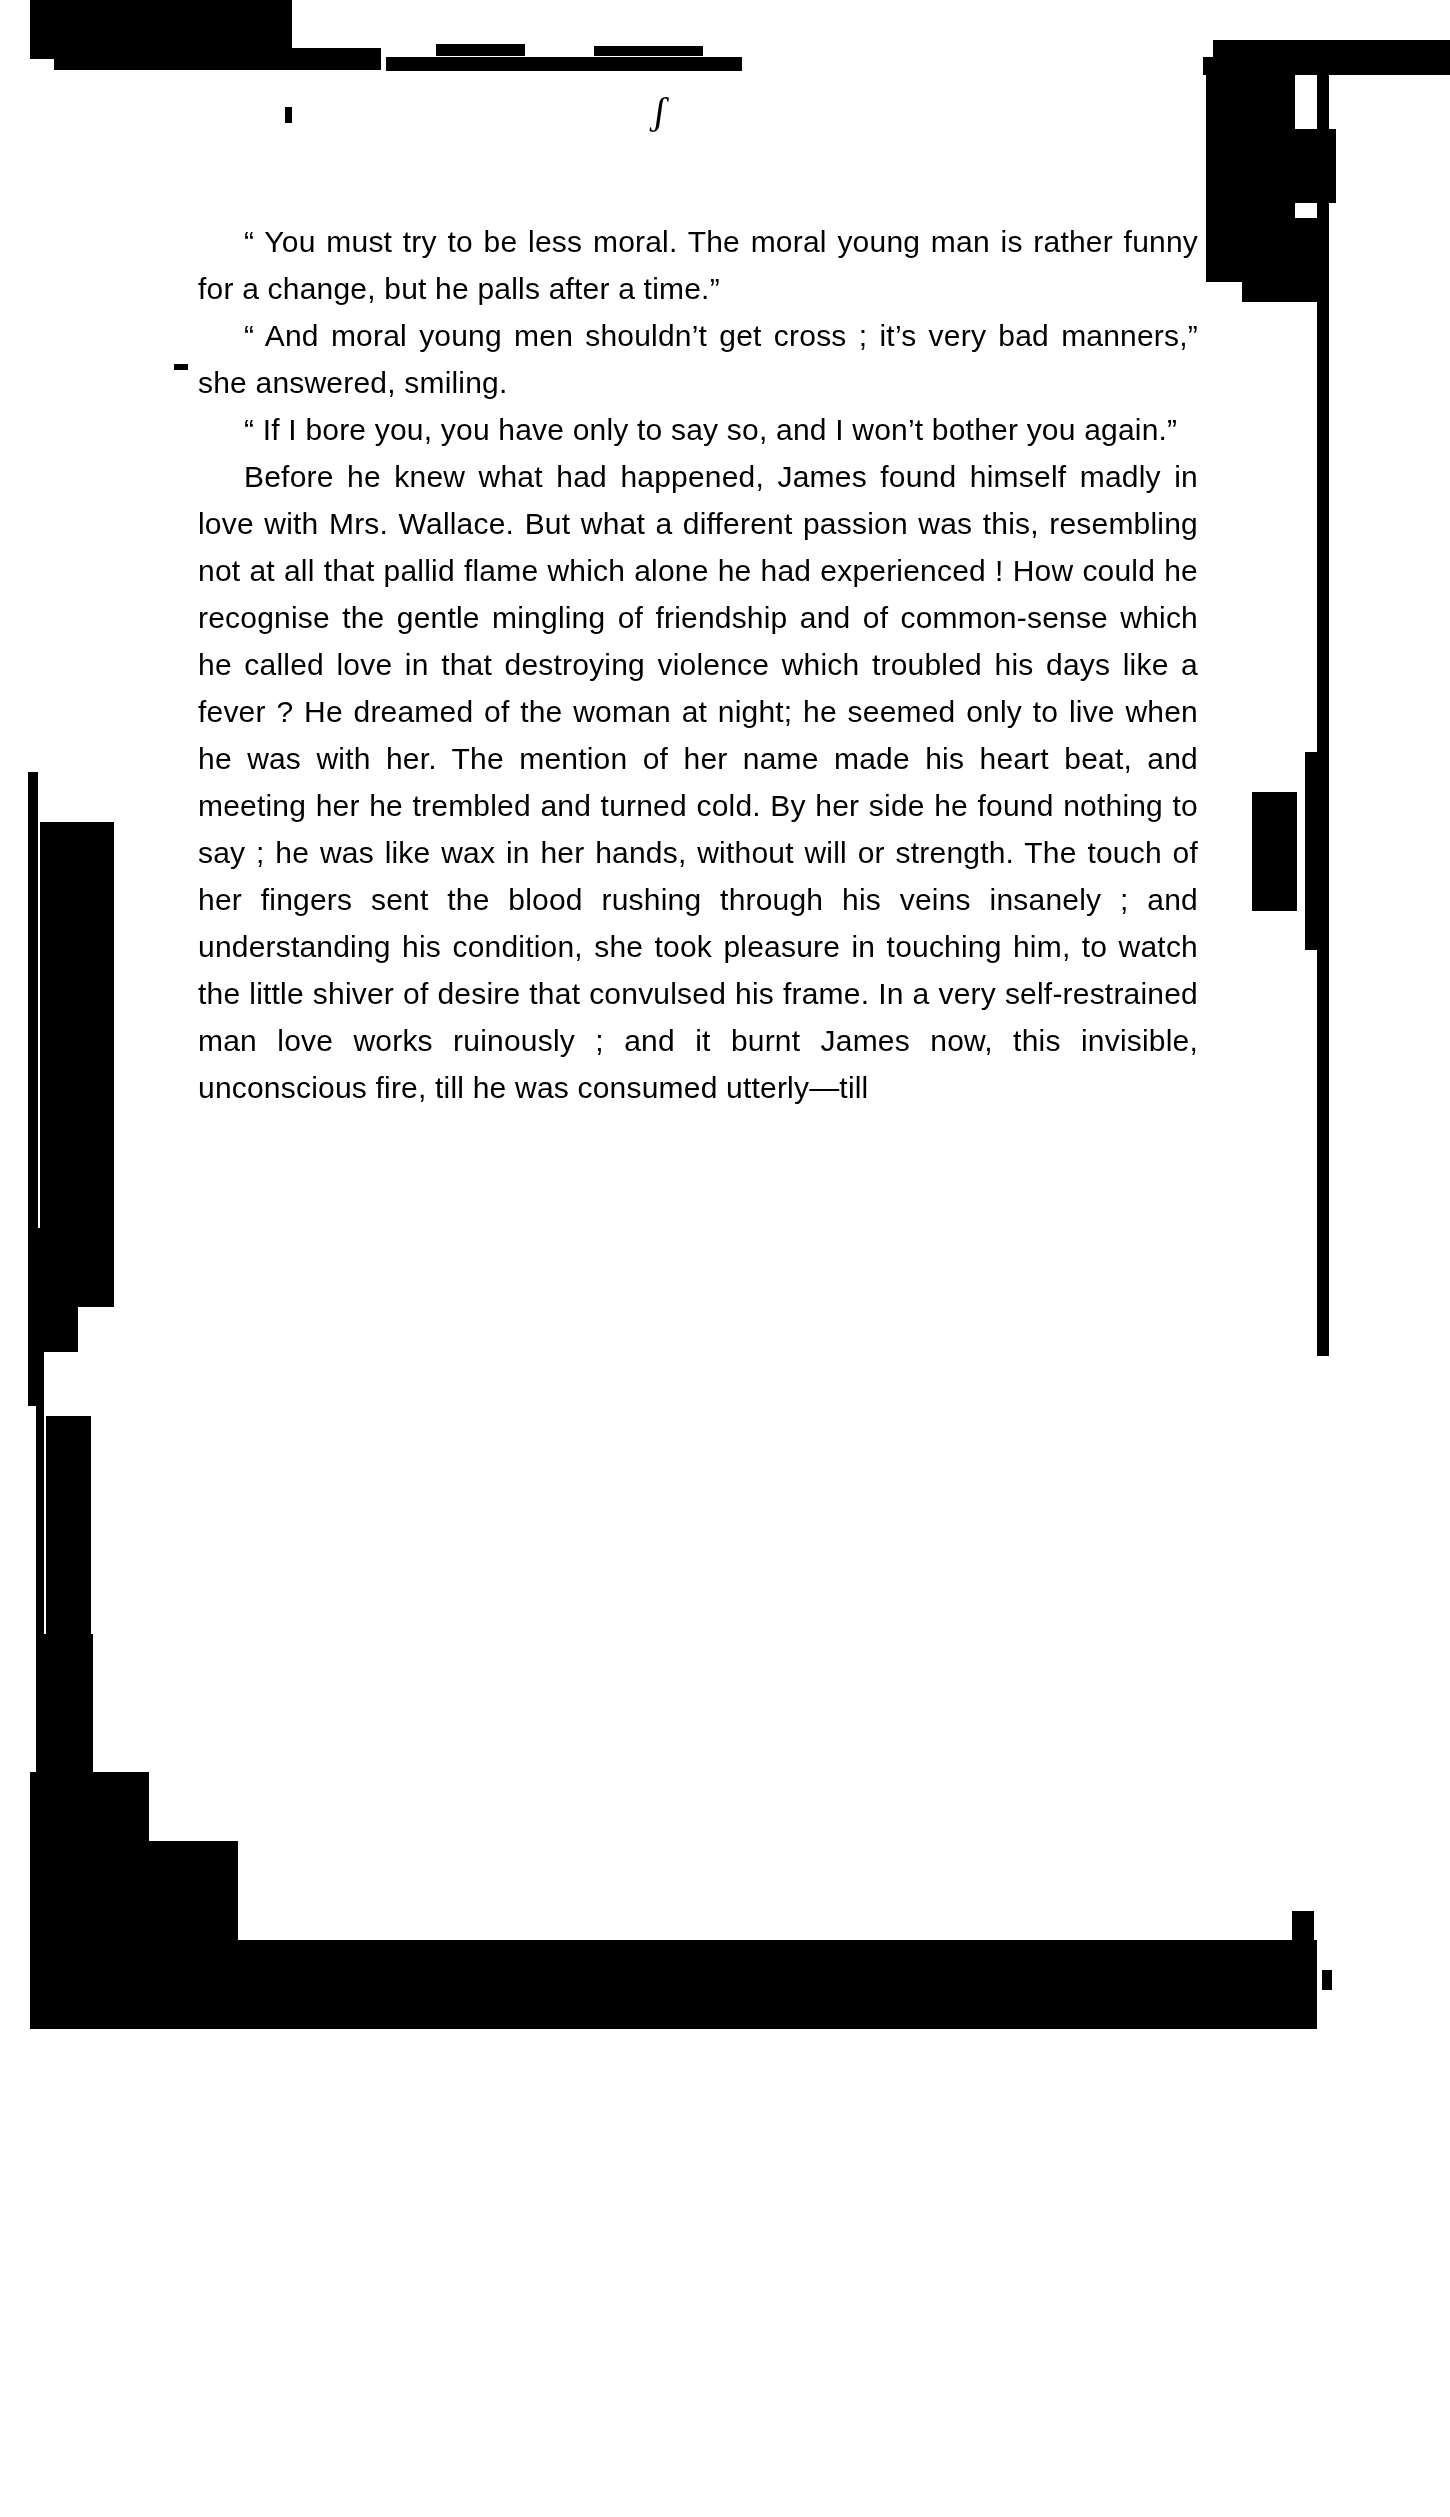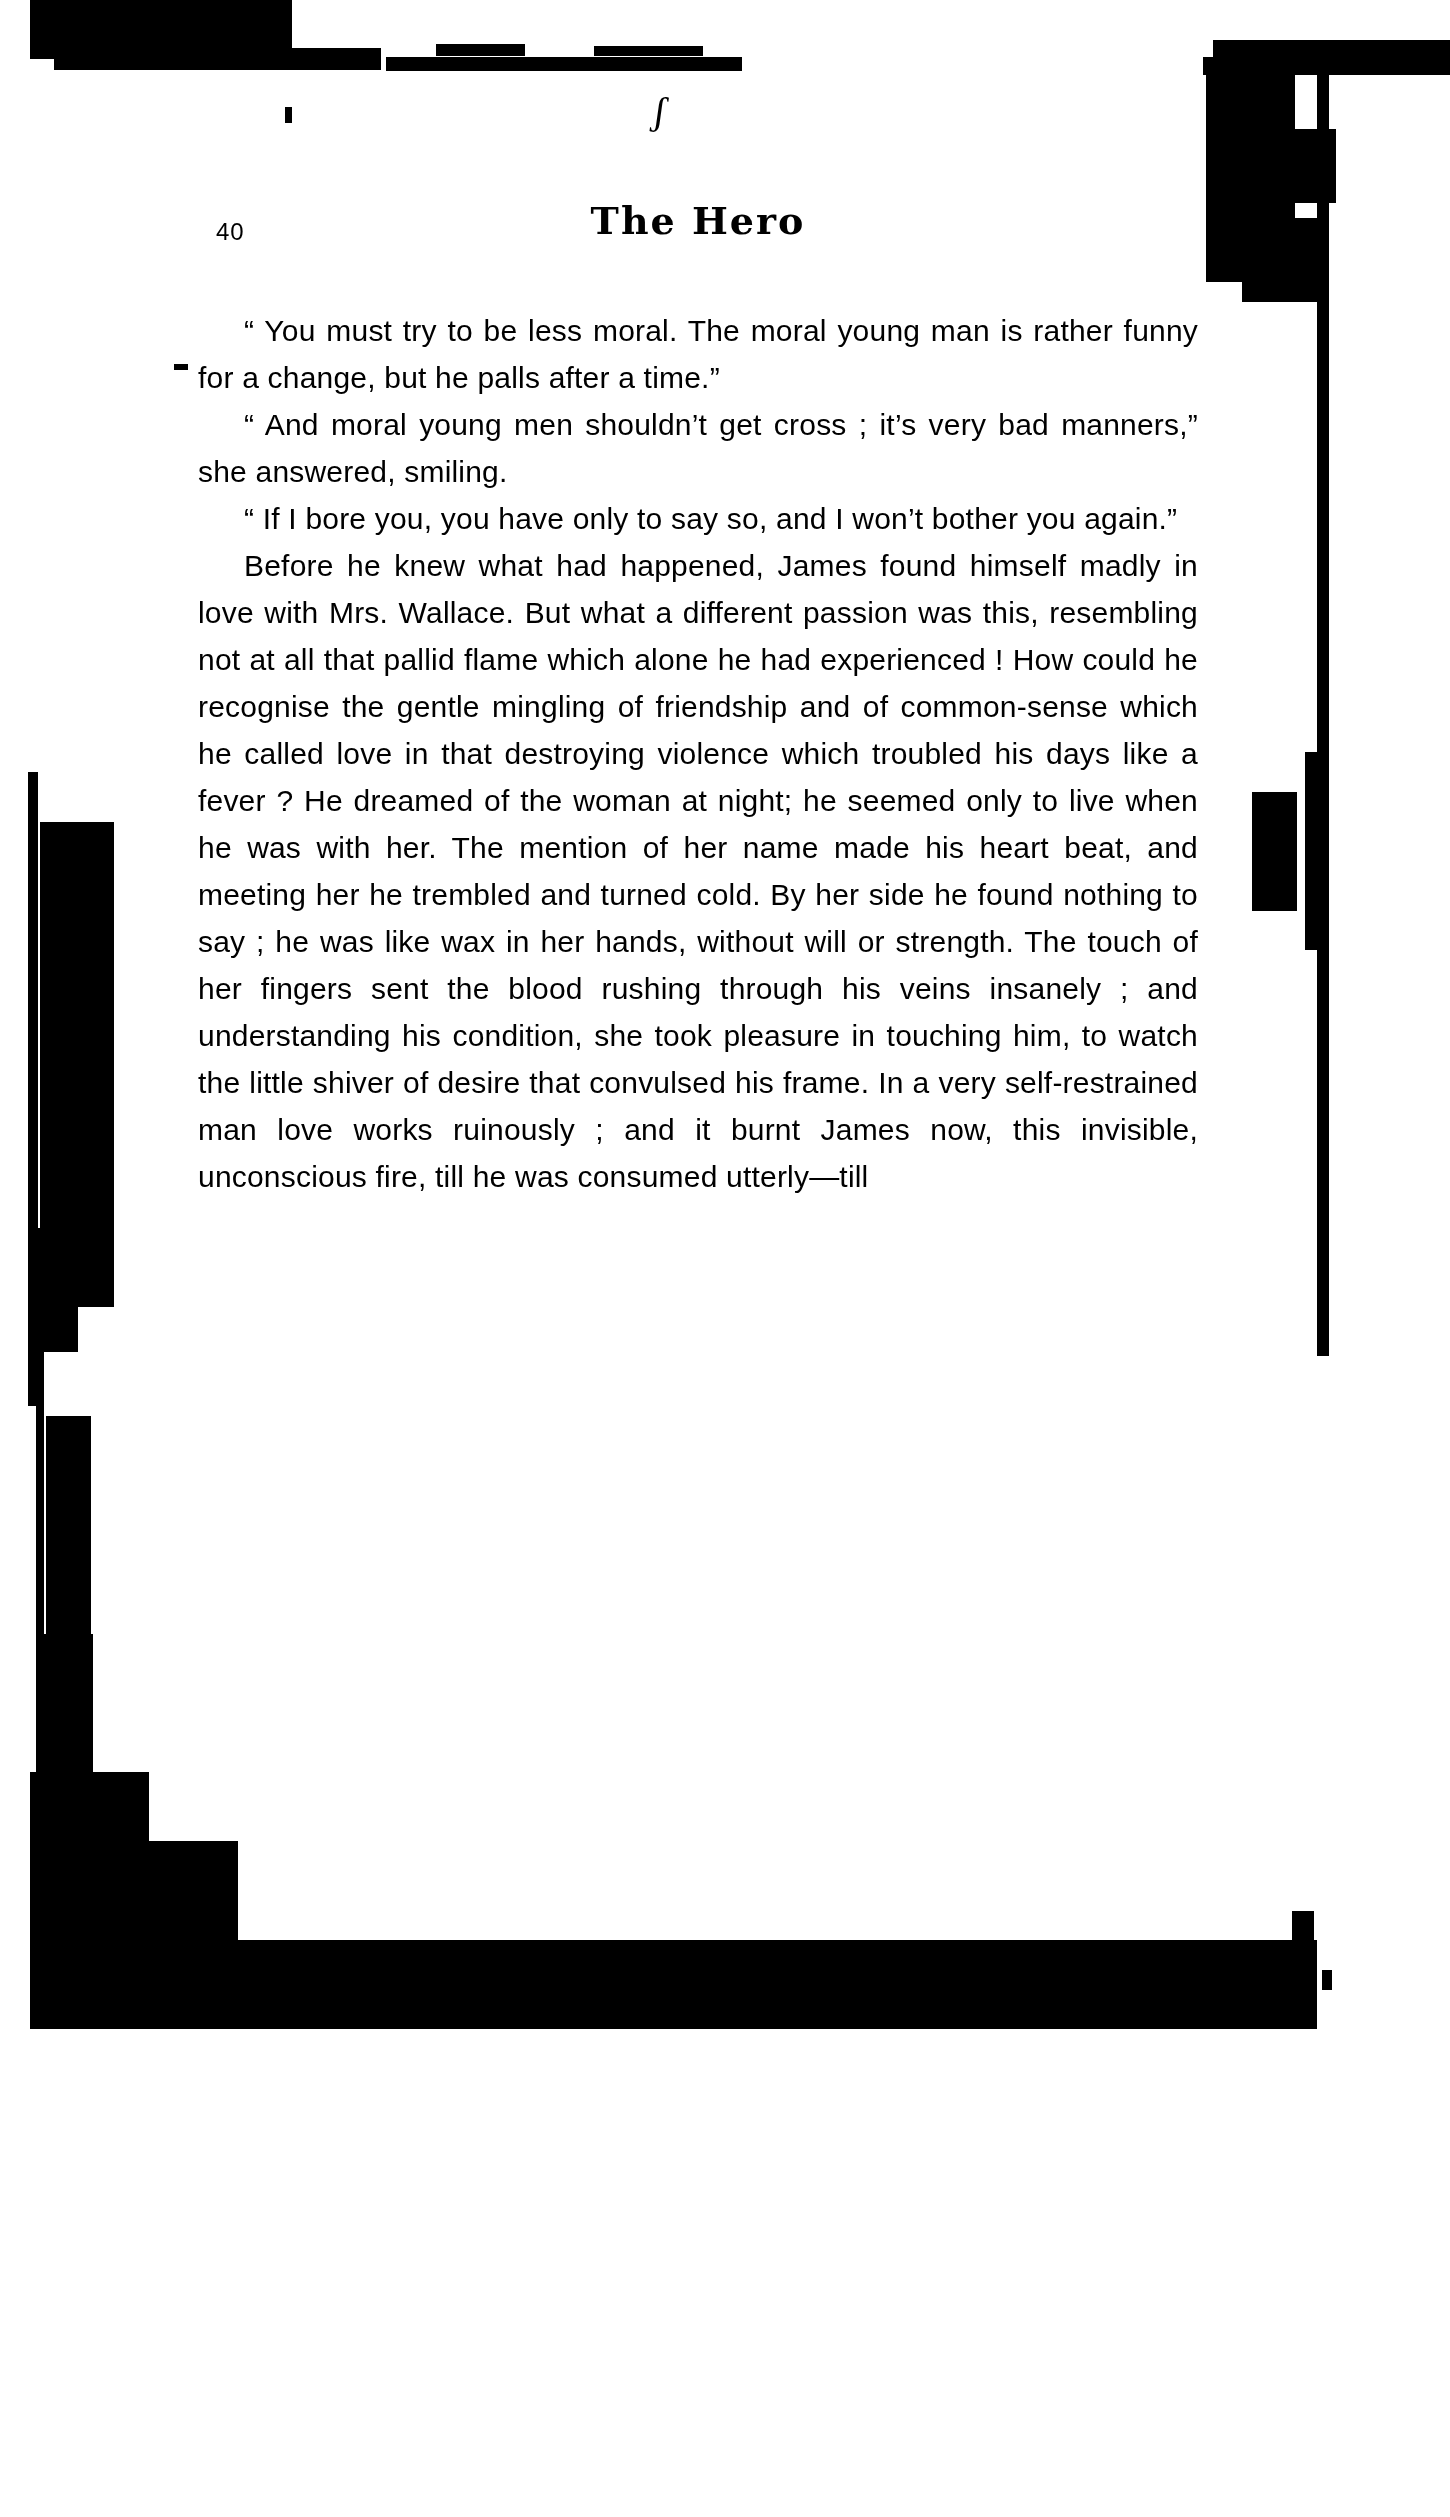--- a/index.html
+++ b/index.html
@@ -233,21 +233,21 @@
     top: 0;
     text-align: center;
     font-family: "DejaVu Serif", serif;
     font-size: 38px;
     font-weight: 700;
     letter-spacing: 2px;
     color: #000;
   }
 
   .body-text {
-    margin-top: 40px;
+    margin-top: 20px;
   }
   .body-text p {
     margin: 0;
     font-size: 30px;
     line-height: 47px;
     color: #000;
     text-align: justify;
     text-justify: inter-word;
     font-family: "Liberation Sans", sans-serif;
     letter-spacing: 0.2px;
@@ -292,24 +292,20 @@
 
   <div class="blob speck-1"></div>
   <div class="blob speck-2"></div>
   <div class="blob speck-3"></div>
   <div class="blob speck-4"></div>
 
   <div class="mark-curl">ʃ</div>
 
   <div id="page-content">
 
-    <div class="head-row">
-      <span class="folio">40</span>
-      <span class="running-head">The Hero</span>
-    </div>
 
     <div class="body-text">
       <p class="indent">“ You must try to be less moral.   The moral young man is rather funny for a change, but he palls after a time.”</p>
       <p class="indent">“ And moral young men shouldn’t get cross ; it’s very bad manners,” she answered, smiling.</p>
       <p class="indent">“ If I bore you, you have only to say so, and I won’t bother you again.”</p>
       <p class="indent">Before he knew what had happened, James found himself madly in love with Mrs. Wallace.   But what a different passion was this, resembling not at all that pallid flame which alone he had experienced ! How could he recognise the gentle mingling of friendship and of common-sense which he called love in that destroying violence which troubled his days like a fever ?   He dreamed of the woman at night; he seemed only to live when he was with her.   The mention of her name made his heart beat, and meeting her he trembled and turned cold.   By her side he found nothing to say ; he was like wax in her hands, without will or strength. The touch of her fingers sent the blood rushing through his veins insanely ; and understanding his condition, she took pleasure in touching him, to watch the little shiver of desire that convulsed his frame.   In a very self-restrained man love works ruinously ; and it burnt James now, this invisible, unconscious fire, till he was consumed utterly—till</p>
     </div>
 
   </div>
 </div>

